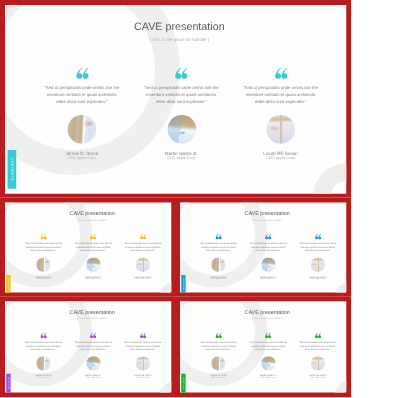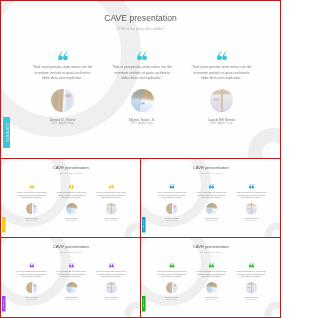--- a/index.html
+++ b/index.html
@@ -1,19 +1,19 @@
 <!DOCTYPE html>
 <html><head>
 <meta charset="utf-8">
 <style>
   html,body{margin:0;padding:0;width:281px;height:318px;background:#ffffff;
     font-family:"Liberation Sans",sans-serif;overflow:hidden;}
   .wrap{position:relative;width:281px;height:318px;background:#ffffff;}
 
-  .slide{position:absolute;box-sizing:border-box;border:1px solid #b91c1c;
+  .slide{position:absolute;box-sizing:border-box;border:4px solid #b91c1c;
          background:#fefeff;overflow:hidden;}
   .hero{left:0;top:0;width:281px;height:159px;}
   .thumb{width:141px;height:80px;}
 
   
   .canvas{position:absolute;left:0;top:0;width:279px;height:157px;
           transform-origin:0 0;}
 
   .deco{position:absolute;left:0;top:0;}
   .title{position:absolute;left:0;right:0;text-align:center;color:#5a5b5d;

